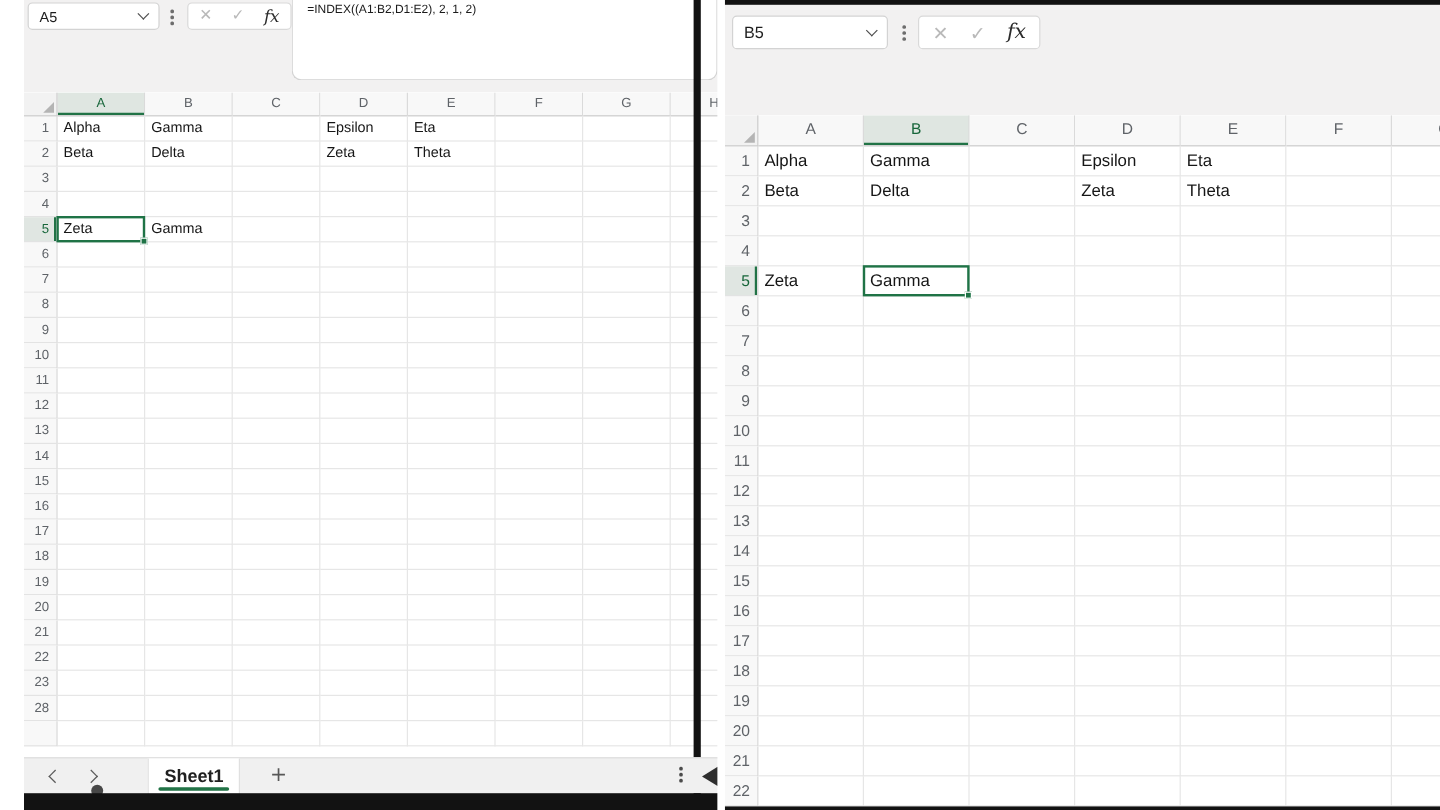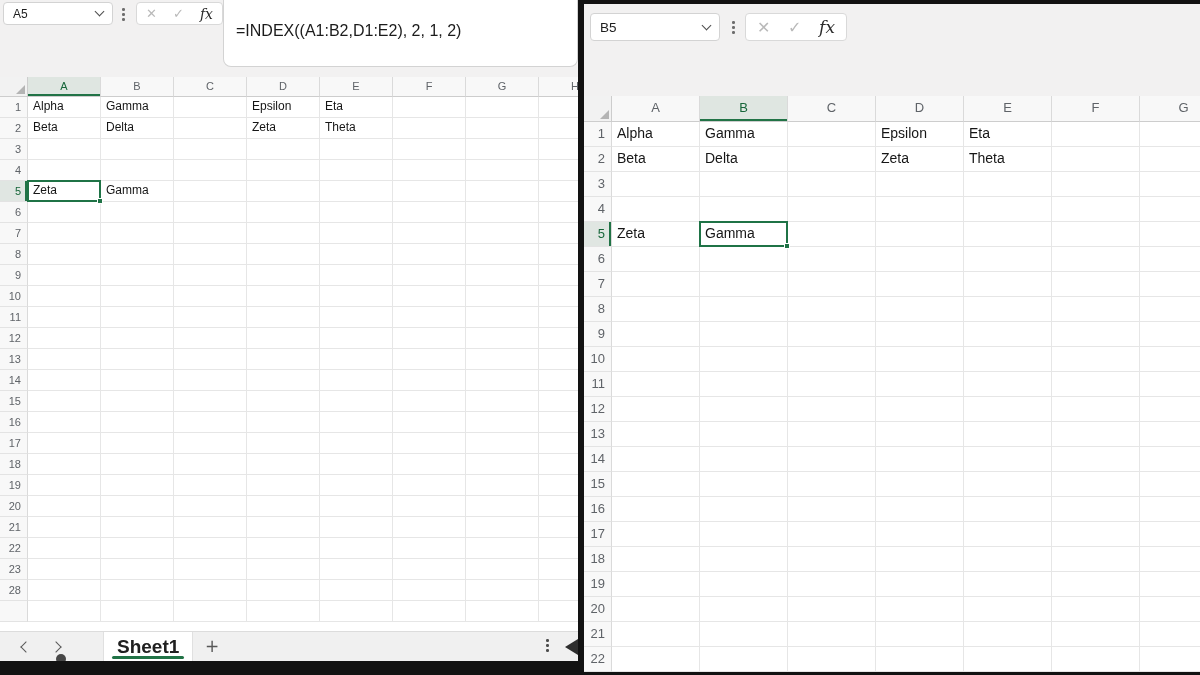--- a/index.html
+++ b/index.html
@@ -1,20 +1,20 @@
 <!DOCTYPE html>
 <html><head>
 <meta charset="utf-8">
 <style>
   * { margin:0; padding:0; box-sizing:border-box; }
   html,body { width:1200px; height:675px; overflow:hidden; background:#fff;
               font-family:"Liberation Sans",sans-serif; }
   #stage { position:relative; width:1200px; height:675px; background:#fff; }
 
-  .panel { position:absolute; top:0; bottom:0; overflow:hidden; background:#fff; }
+  .panel { position:absolute; top:0; bottom:0; overflow:hidden; background:#fff;margin-left:20px; }
   #left-panel  { left:0;   width:578px; }
   #right-panel { left:584px; width:616px; }
   .divider { position:absolute; left:578px; top:0; bottom:0; width:6px; background:#121212; }
   .strip-top { position:absolute; left:0; right:0; top:0; height:4px; background:#121212; z-index:6; }
   .strip-bottom { position:absolute; left:0; right:0; background:#121212; z-index:5; }
   #left-panel .strip-bottom { height:14px; bottom:0; }
   #right-panel .strip-bottom { height:3px; bottom:0; }
 
   
   .topbar { position:absolute; left:0; right:0; background:#f2f1f1; }
@@ -41,21 +41,21 @@
   .glyph { font-family:"DejaVu Sans",sans-serif; }
   .cancel, .confirm { color:#b9b9b9; }
   #left-panel  .cancel { font-size:13px; }  #left-panel  .confirm { font-size:13px; }
   #right-panel .cancel { font-size:16px; }  #right-panel .confirm { font-size:16px; }
   .fx { font-family:"DejaVu Serif",serif; font-style:italic; color:#2b2b2b; }
   #left-panel .fx { font-size:14px; } #right-panel .fx { font-size:17px; }
 
   .formulabox { position:absolute; background:#fff; border:1px solid #d3d3d3; color:#1b1b1b;
                 white-space:nowrap; overflow:hidden; }
   #left-panel  .formulabox { left:223px; top:0; width:355px; height:67px;
-                             border-top:none; border-radius:0 0 8px 8px; padding:22px 12px; font-size:16px; }
+                             border-top:none; border-radius:0 0 8px 8px; padding:3px 12px; font-size:10px; }
   #right-panel .formulabox { left:269px; top:4px; width:347px; height:77px;
                              border-radius:6px; padding:12px 14px; font-size:15px; }
 
   
   .grid { position:absolute; background:#fff; overflow:hidden; }
   .hdr-row { display:flex; height:var(--hdrh); }
   .corner { position:relative; flex:none; width:var(--hdrw); background:#f2f2f2;
             border-right:1px solid #cdcdcd; border-bottom:1px solid #cdcdcd; }
   .corner-tri { position:absolute; right:2px; bottom:2px; width:0; height:0;
                 border-left:9px solid transparent; border-bottom:9px solid #b4b4b4; }
@@ -80,21 +80,21 @@
             border-top:1px solid #dcdcdc; z-index:4; }
   .tabnav { position:absolute; top:11px; width:8px; height:8px;
             border-right:1.6px solid #5a5a5a; border-bottom:1.6px solid #5a5a5a; }
   .chev-l { left:22px;  transform:rotate(135deg); }
   .chev-r { left:52px;  transform:rotate(-45deg); }
   .sheettab { position:absolute; left:103px; top:0; height:30px; padding:0 13px; background:#fff;
               border-left:1px solid #e0e0e0; border-right:1px solid #e0e0e0;
               display:flex; align-items:center; }
   .sheettab::after { content:""; position:absolute; left:8px; right:8px; bottom:3px; height:3px;
                      background:#217346; border-radius:2px; }
-  .sheettab span { font-size:19px; font-weight:600; color:#202020; }
+  .sheettab span { font-size:15px; font-weight:600; color:#202020; }
   .addsheet { position:absolute; left:205px; top:4px; font-size:17px; color:#575757; }
   .tabdots { position:absolute; left:546px; top:7px; display:flex; flex-direction:column; gap:2.5px; }
   .tabdots i { width:2.5px; height:2.5px; border-radius:50%; background:#4c4c4c; display:block; }
   .scrolltri { position:absolute; left:565px; top:7px; width:0; height:0;
                border-top:8px solid transparent; border-bottom:8px solid transparent;
                border-right:13px solid #2e2e2e; }
   .gearpeek { position:absolute; left:56px; top:654px; width:10px; height:10px; border-radius:50%;
               background:#474747; z-index:4; }
 </style>
 </head>

